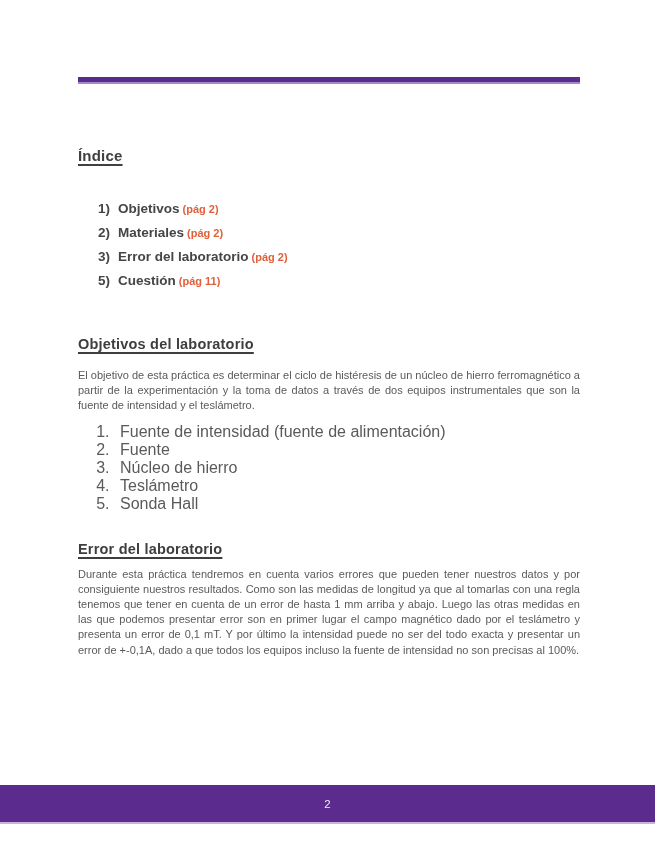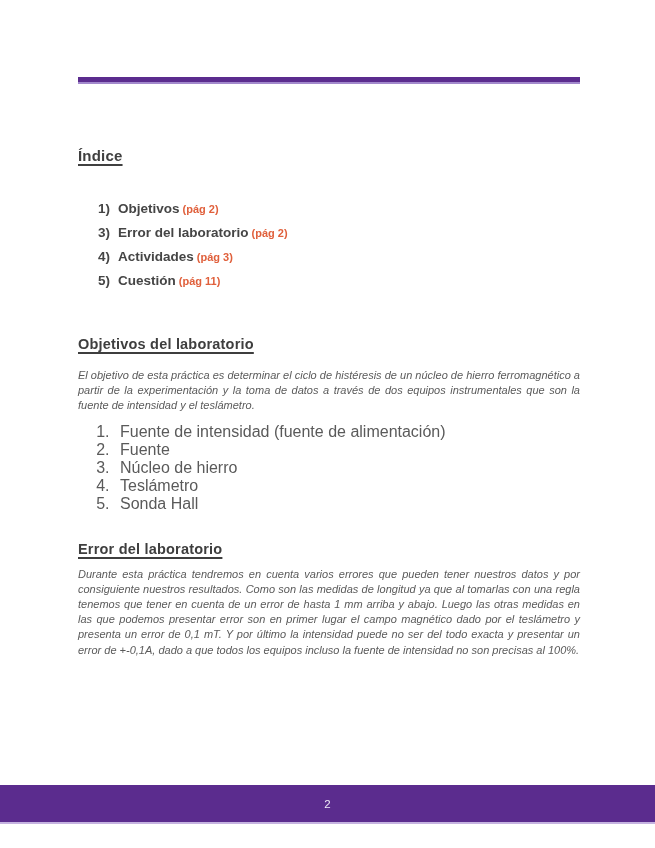--- a/index.html
+++ b/index.html
@@ -73,21 +73,20 @@
   }
   h2.heading-objetivos  { margin-top: 42px; }
   h2.heading-materiales { margin-top: 37px; }
   h2.heading-error      { margin-top: 27px; }
   p.body-text {
     margin: 14px 0 0 0;
     font-size: 11px;
     line-height: 15.2px;
     color: #5a5a5a;
     text-align: justify;
-    font-style: italic;
   }
   p.error-body { margin-top: 8px; }
   ol.materials-list {
     margin: 9px 0 0 0;
     padding: 0 0 0 36px;
     font-size: 16px;
     line-height: 18px;
     color: #5a5a5a;
   }
   ol.materials-list li { padding-left: 6px; }
@@ -115,24 +114,24 @@
 
   <div class="top-rule"></div>
 
   <h1 class="doc-title">Índice</h1>
 
   <ul class="toc">
     <li>
       <span class="toc-num">1)</span><span>Objetivos</span><span class="toc-pageref">(pág 2)</span>
     </li>
     <li>
-      <span class="toc-num">3)</span><span>Error del laboratorio</span><span class="toc-pageref">(pág 2)</span>
+      <span class="toc-num">2)</span><span>Materiales</span><span class="toc-pageref">(pág 2)</span>
     </li>
     <li>
-      <span class="toc-num">4)</span><span>Actividades</span><span class="toc-pageref">(pág 3)</span>
+      <span class="toc-num">3)</span><span>Error del laboratorio</span><span class="toc-pageref">(pág 2)</span>
     </li>
     <li>
       <span class="toc-num">5)</span><span>Cuestión</span><span class="toc-pageref">(pág 11)</span>
     </li>
   </ul>
 
   <h2 class="section-heading heading-objetivos">Objetivos del laboratorio</h2>
 
   <p class="body-text">El objetivo de esta práctica es determinar el ciclo de histéresis de un núcleo de hierro ferromagnético a partir de la experimentación y la toma de datos a través de dos equipos instrumentales que son la fuente de intensidad y el teslámetro.</p>
 

